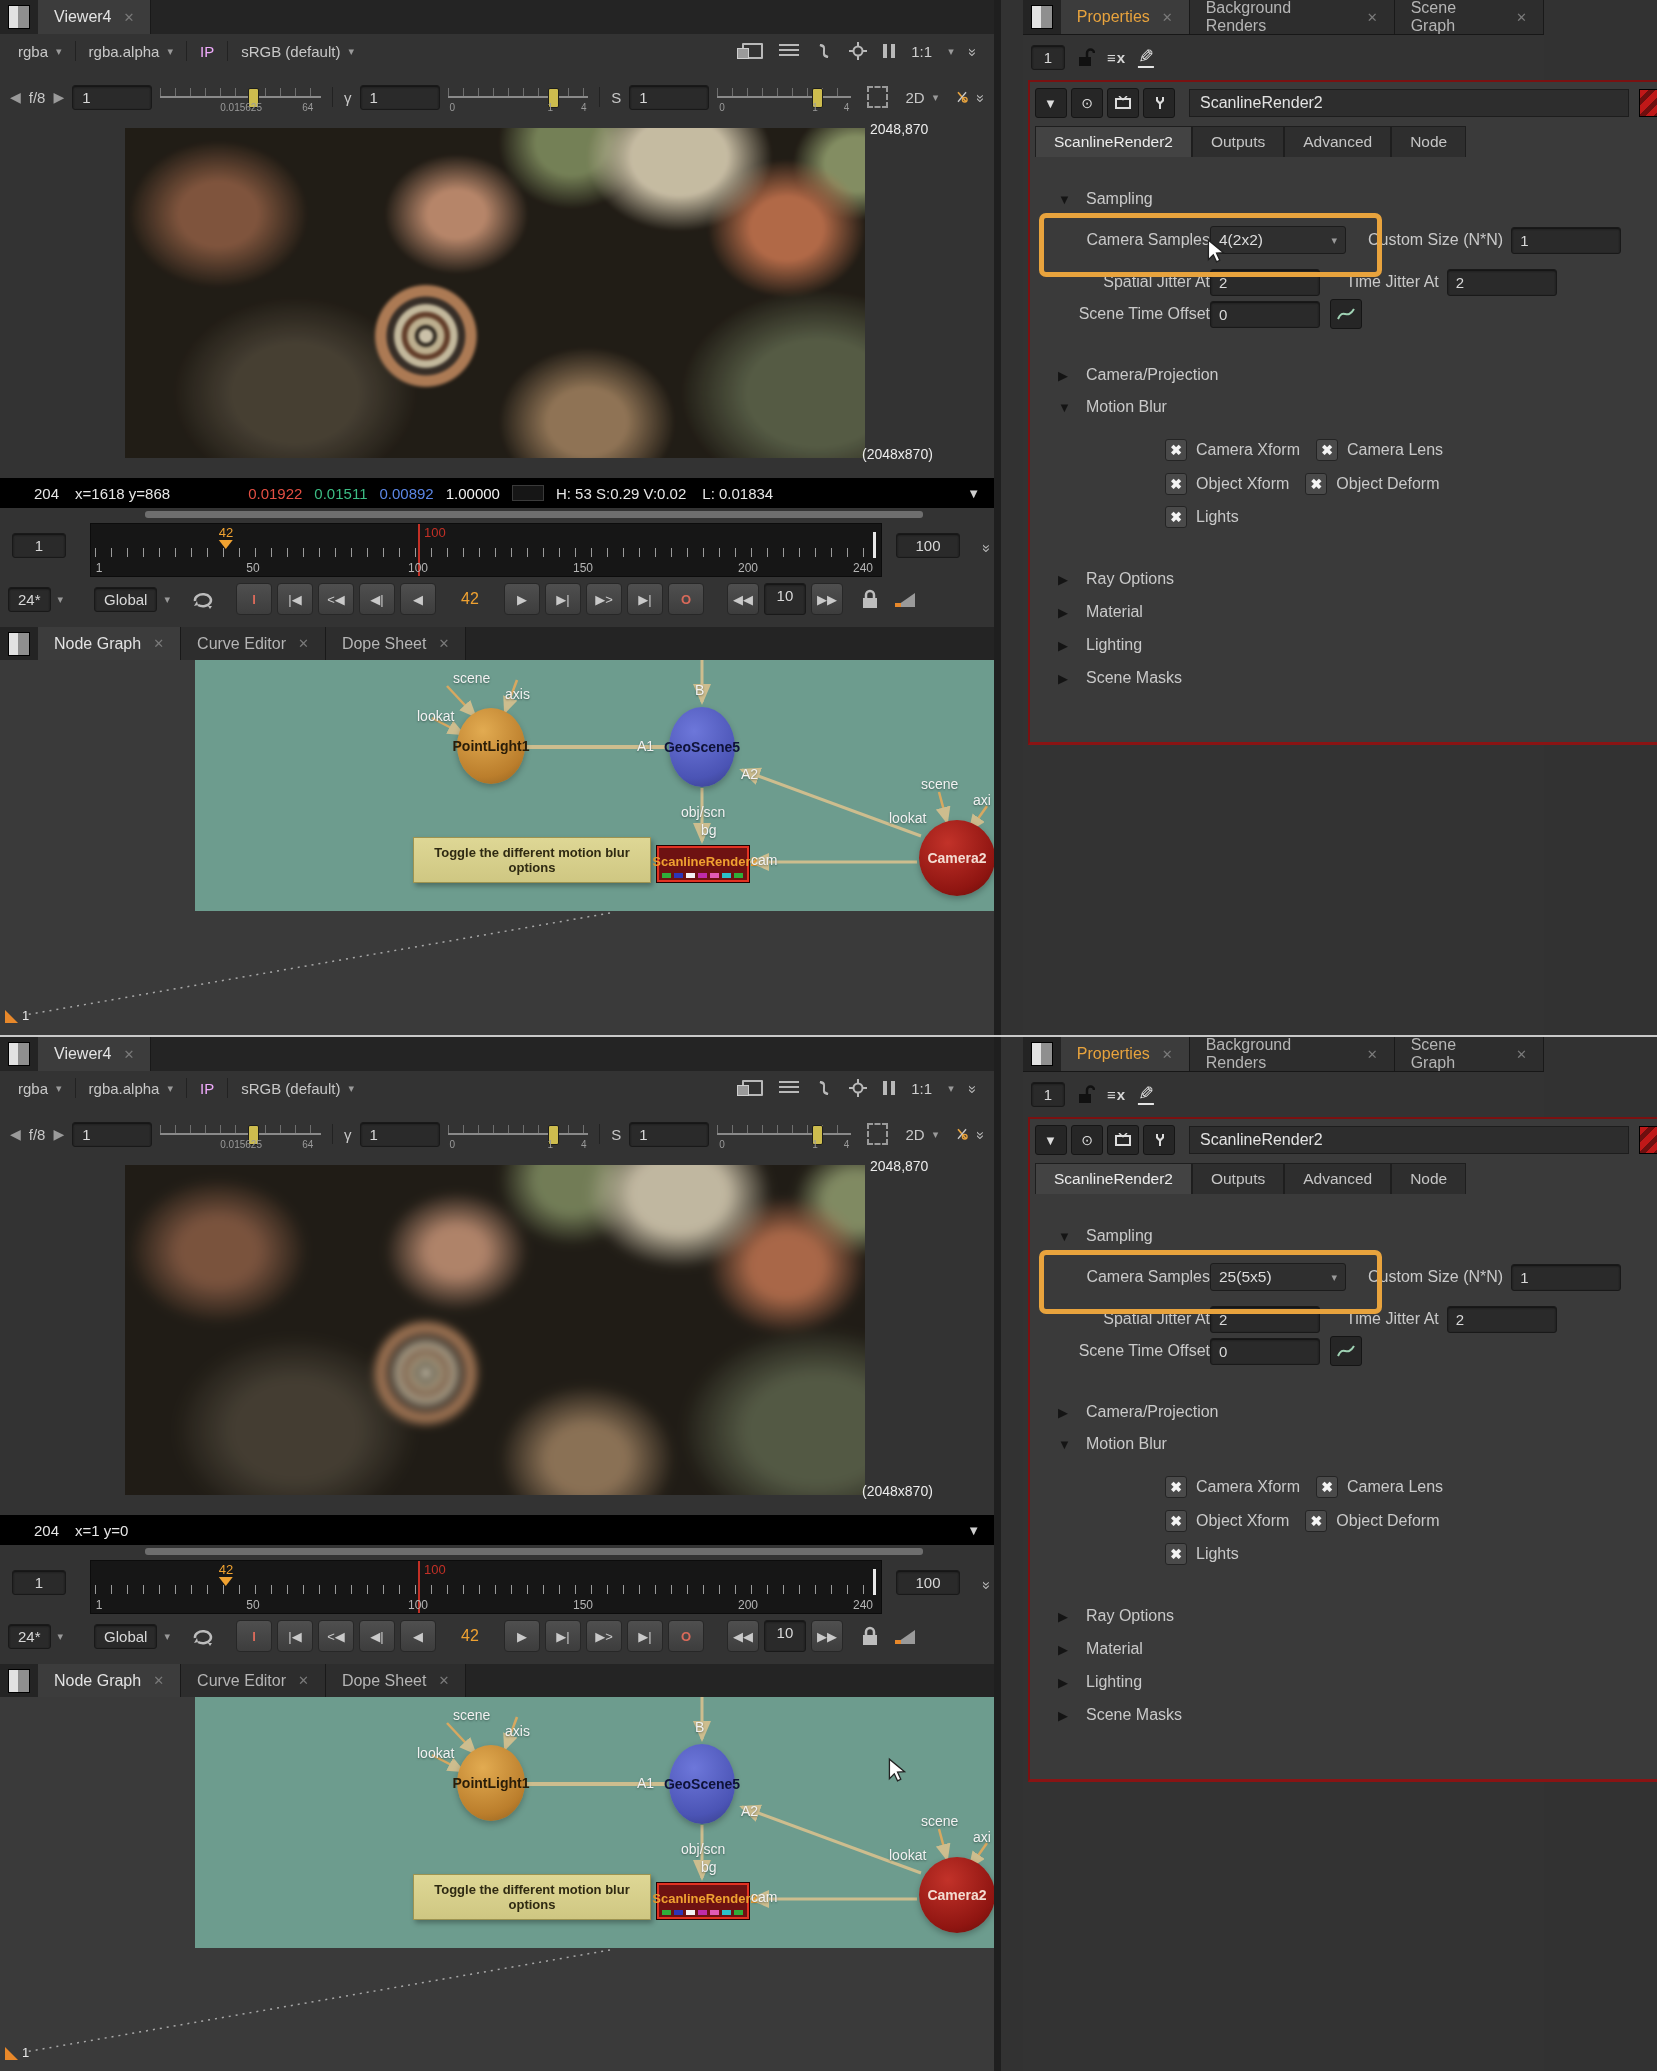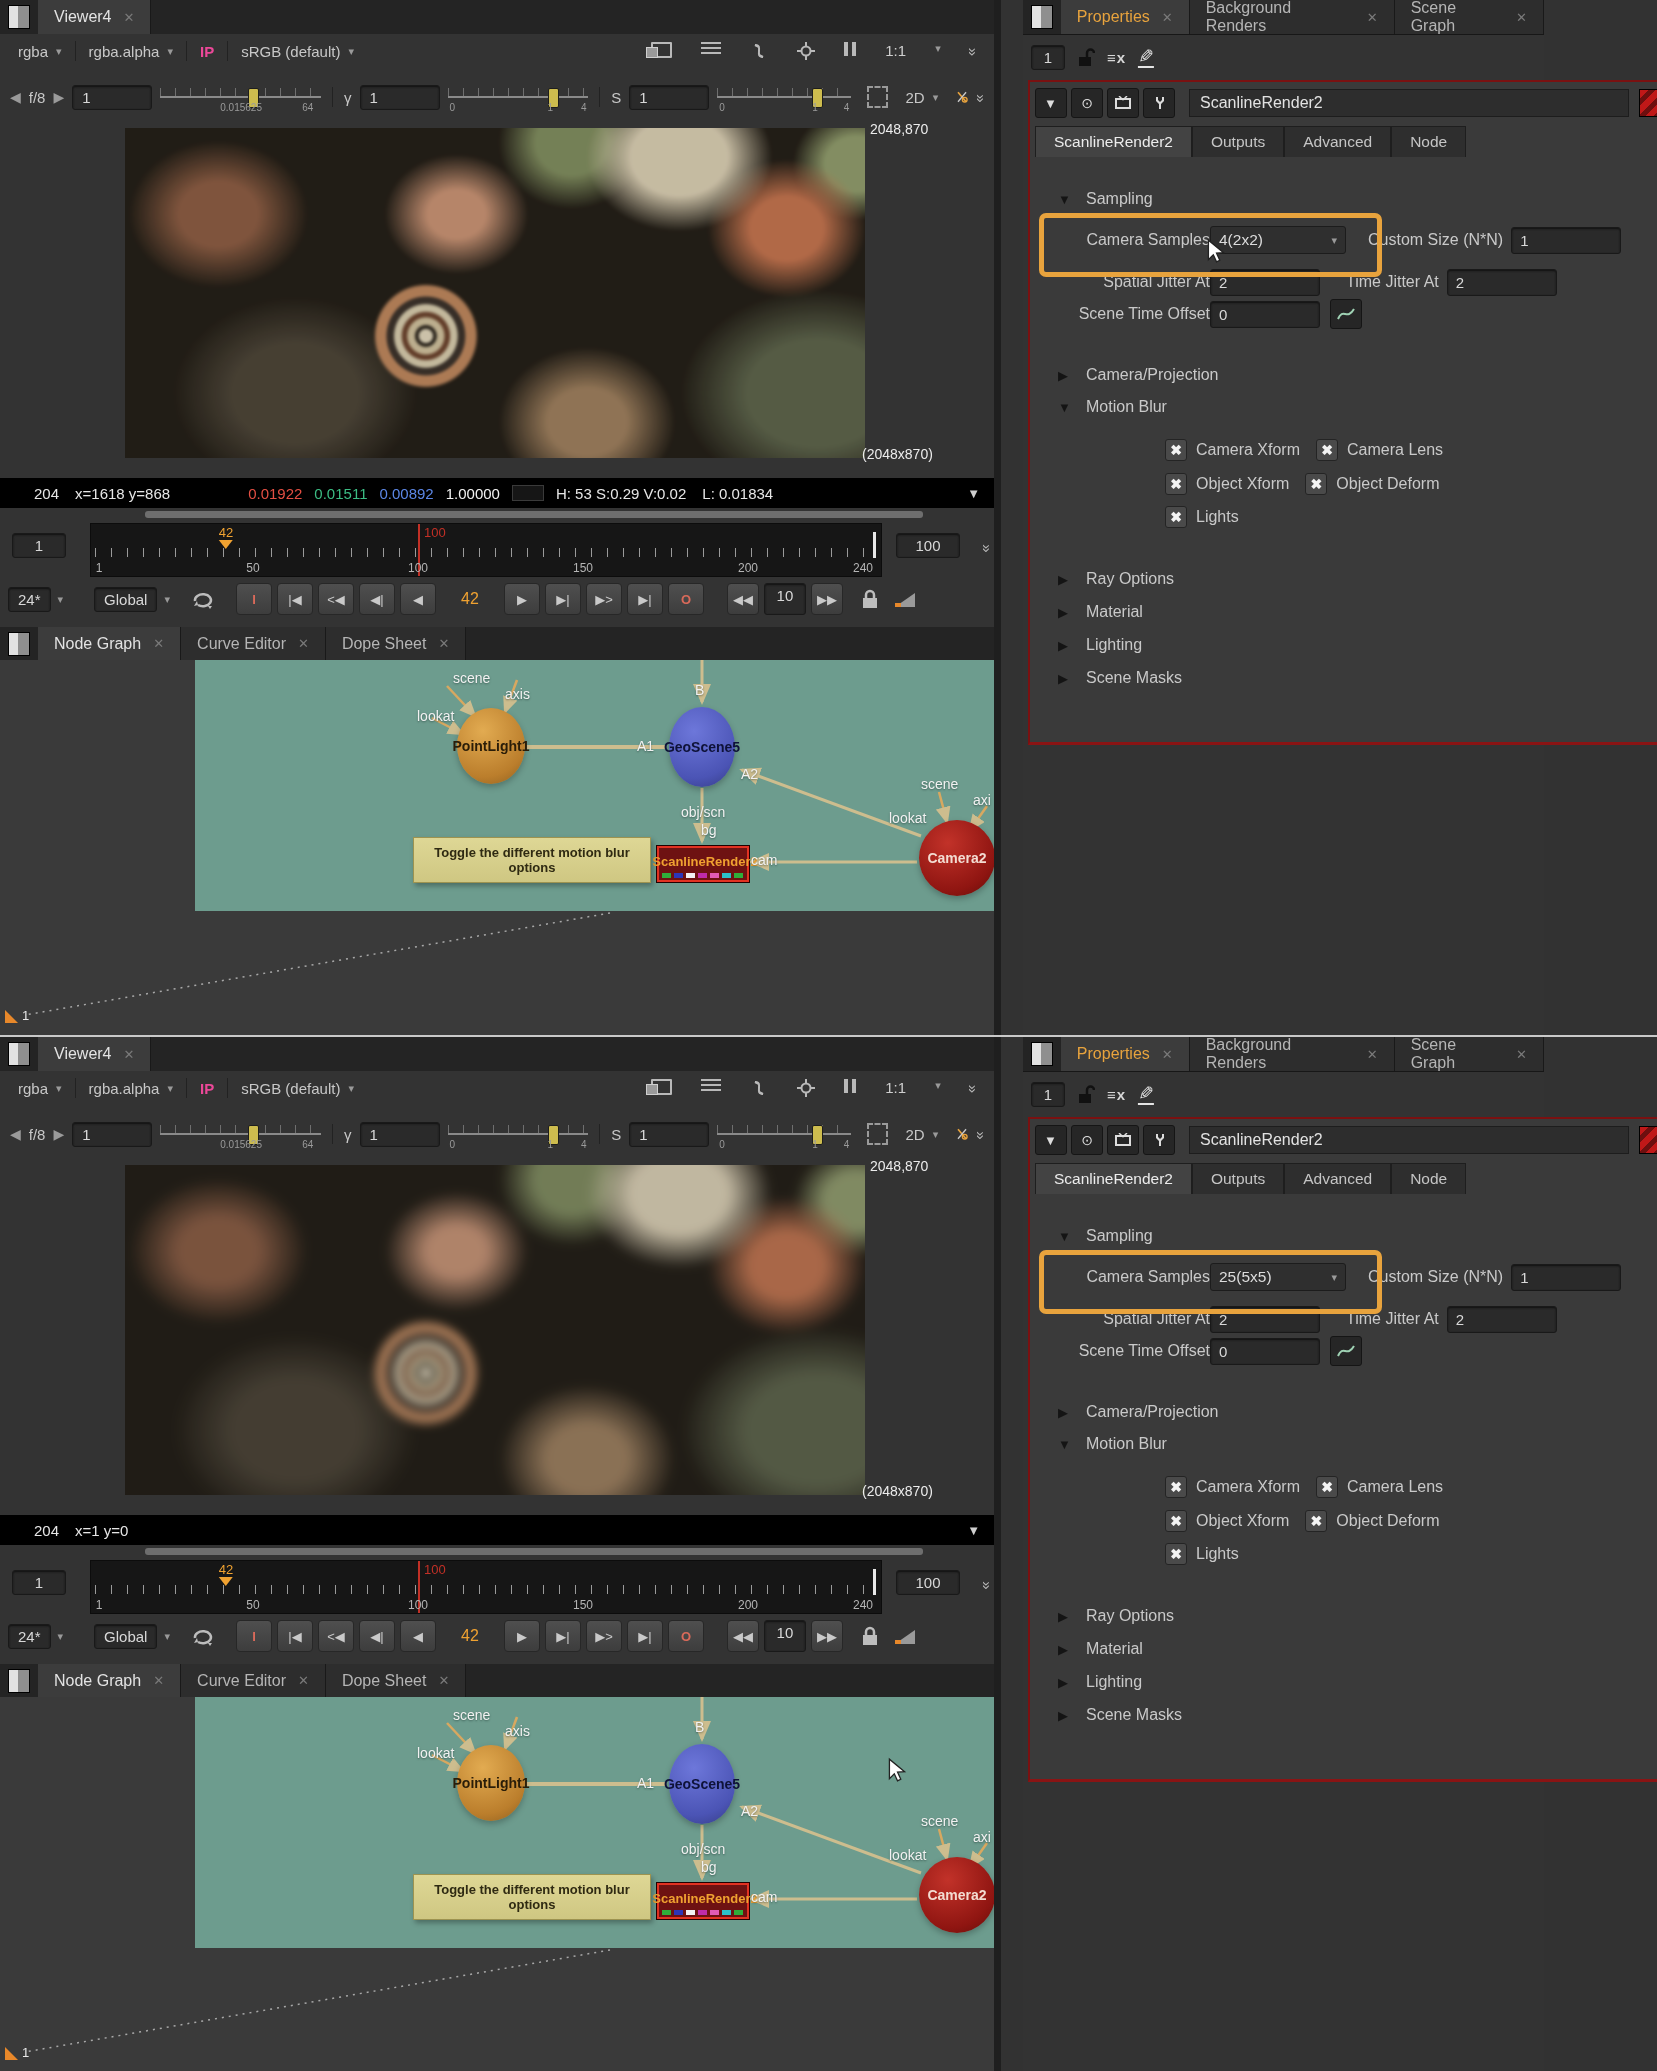--- a/index.html
+++ b/index.html
@@ -19,22 +19,22 @@
   .numbox{background:#2a2a2a;border:1px solid #191919;border-radius:3px;padding:3px 9px;color:#d8d8d8;font-size:15px;box-shadow:inset 0 1px 2px #101010;}
   .btn{background:linear-gradient(180deg,#4f4f4f,#3d3d3d);border:1px solid #272727;border-radius:4px;color:#c9c9c9;
        min-width:34px;height:30px;display:flex;align-items:center;justify-content:center;font-size:13px;}
   .btn.red{color:#d96a5a;font-weight:bold;}
 
   
   .viewer{position:absolute;left:0;top:0;width:994px;height:100%;background:#333;}
   .vtb1{position:absolute;left:0;right:0;top:34px;height:34px;display:flex;align-items:center;font-size:15px;background:#333;border-bottom:1px solid #282828;padding:0 8px;}
   .vdd{display:flex;align-items:center;gap:8px;padding:0 10px;}
   .vsep{width:1px;height:20px;background:#222;margin:0 3px;}
-  .ipbtn{color:#ec4899;font-weight:bold;padding:0 10px;font-size:15px;}
-  .vicons{margin-left:auto;display:flex;gap:29px;padding-right:10px;}
+  .ipbtn{color:#f0abfc;font-weight:normal;padding:0 10px;font-size:15px;}
+  .vicons{margin-left:auto;display:flex;align-items:center;gap:16px;padding-right:10px;}
   .ic-overlap{position:relative;width:17px;height:12px;border:2px solid #b9b9b9;border-radius:1px;}
   .ic-overlap::before{content:"";position:absolute;left:-7px;top:3px;width:10px;height:9px;background:#9a9a9a;border:1px solid #cfcfcf;}
   .ic-menu{width:20px;height:15px;background:repeating-linear-gradient(180deg,#b9b9b9 0 2px,transparent 2px 5px);}
   .ic-pause{display:flex;gap:4px;}
   .ic-pause i{display:block;width:4px;height:14px;background:#b9b9b9;}
   .rot90{display:inline-block;transform:rotate(90deg);color:#b9b9b9;font-size:15px;letter-spacing:-2px;}
   .vtb2{position:absolute;left:0;right:0;top:68px;height:58px;display:flex;align-items:center;font-size:15px;gap:8px;padding:0 10px;background:#333;}
   .slider{position:relative;height:34px;width:240px;}
   .slider .track{position:absolute;left:0;right:0;top:16px;height:2px;background:#8a8a8a;}
   .slider .ticks{position:absolute;left:0;right:0;top:8px;height:8px;background:repeating-linear-gradient(90deg,#6f6f6f 0 1px,transparent 1px 15px);}

